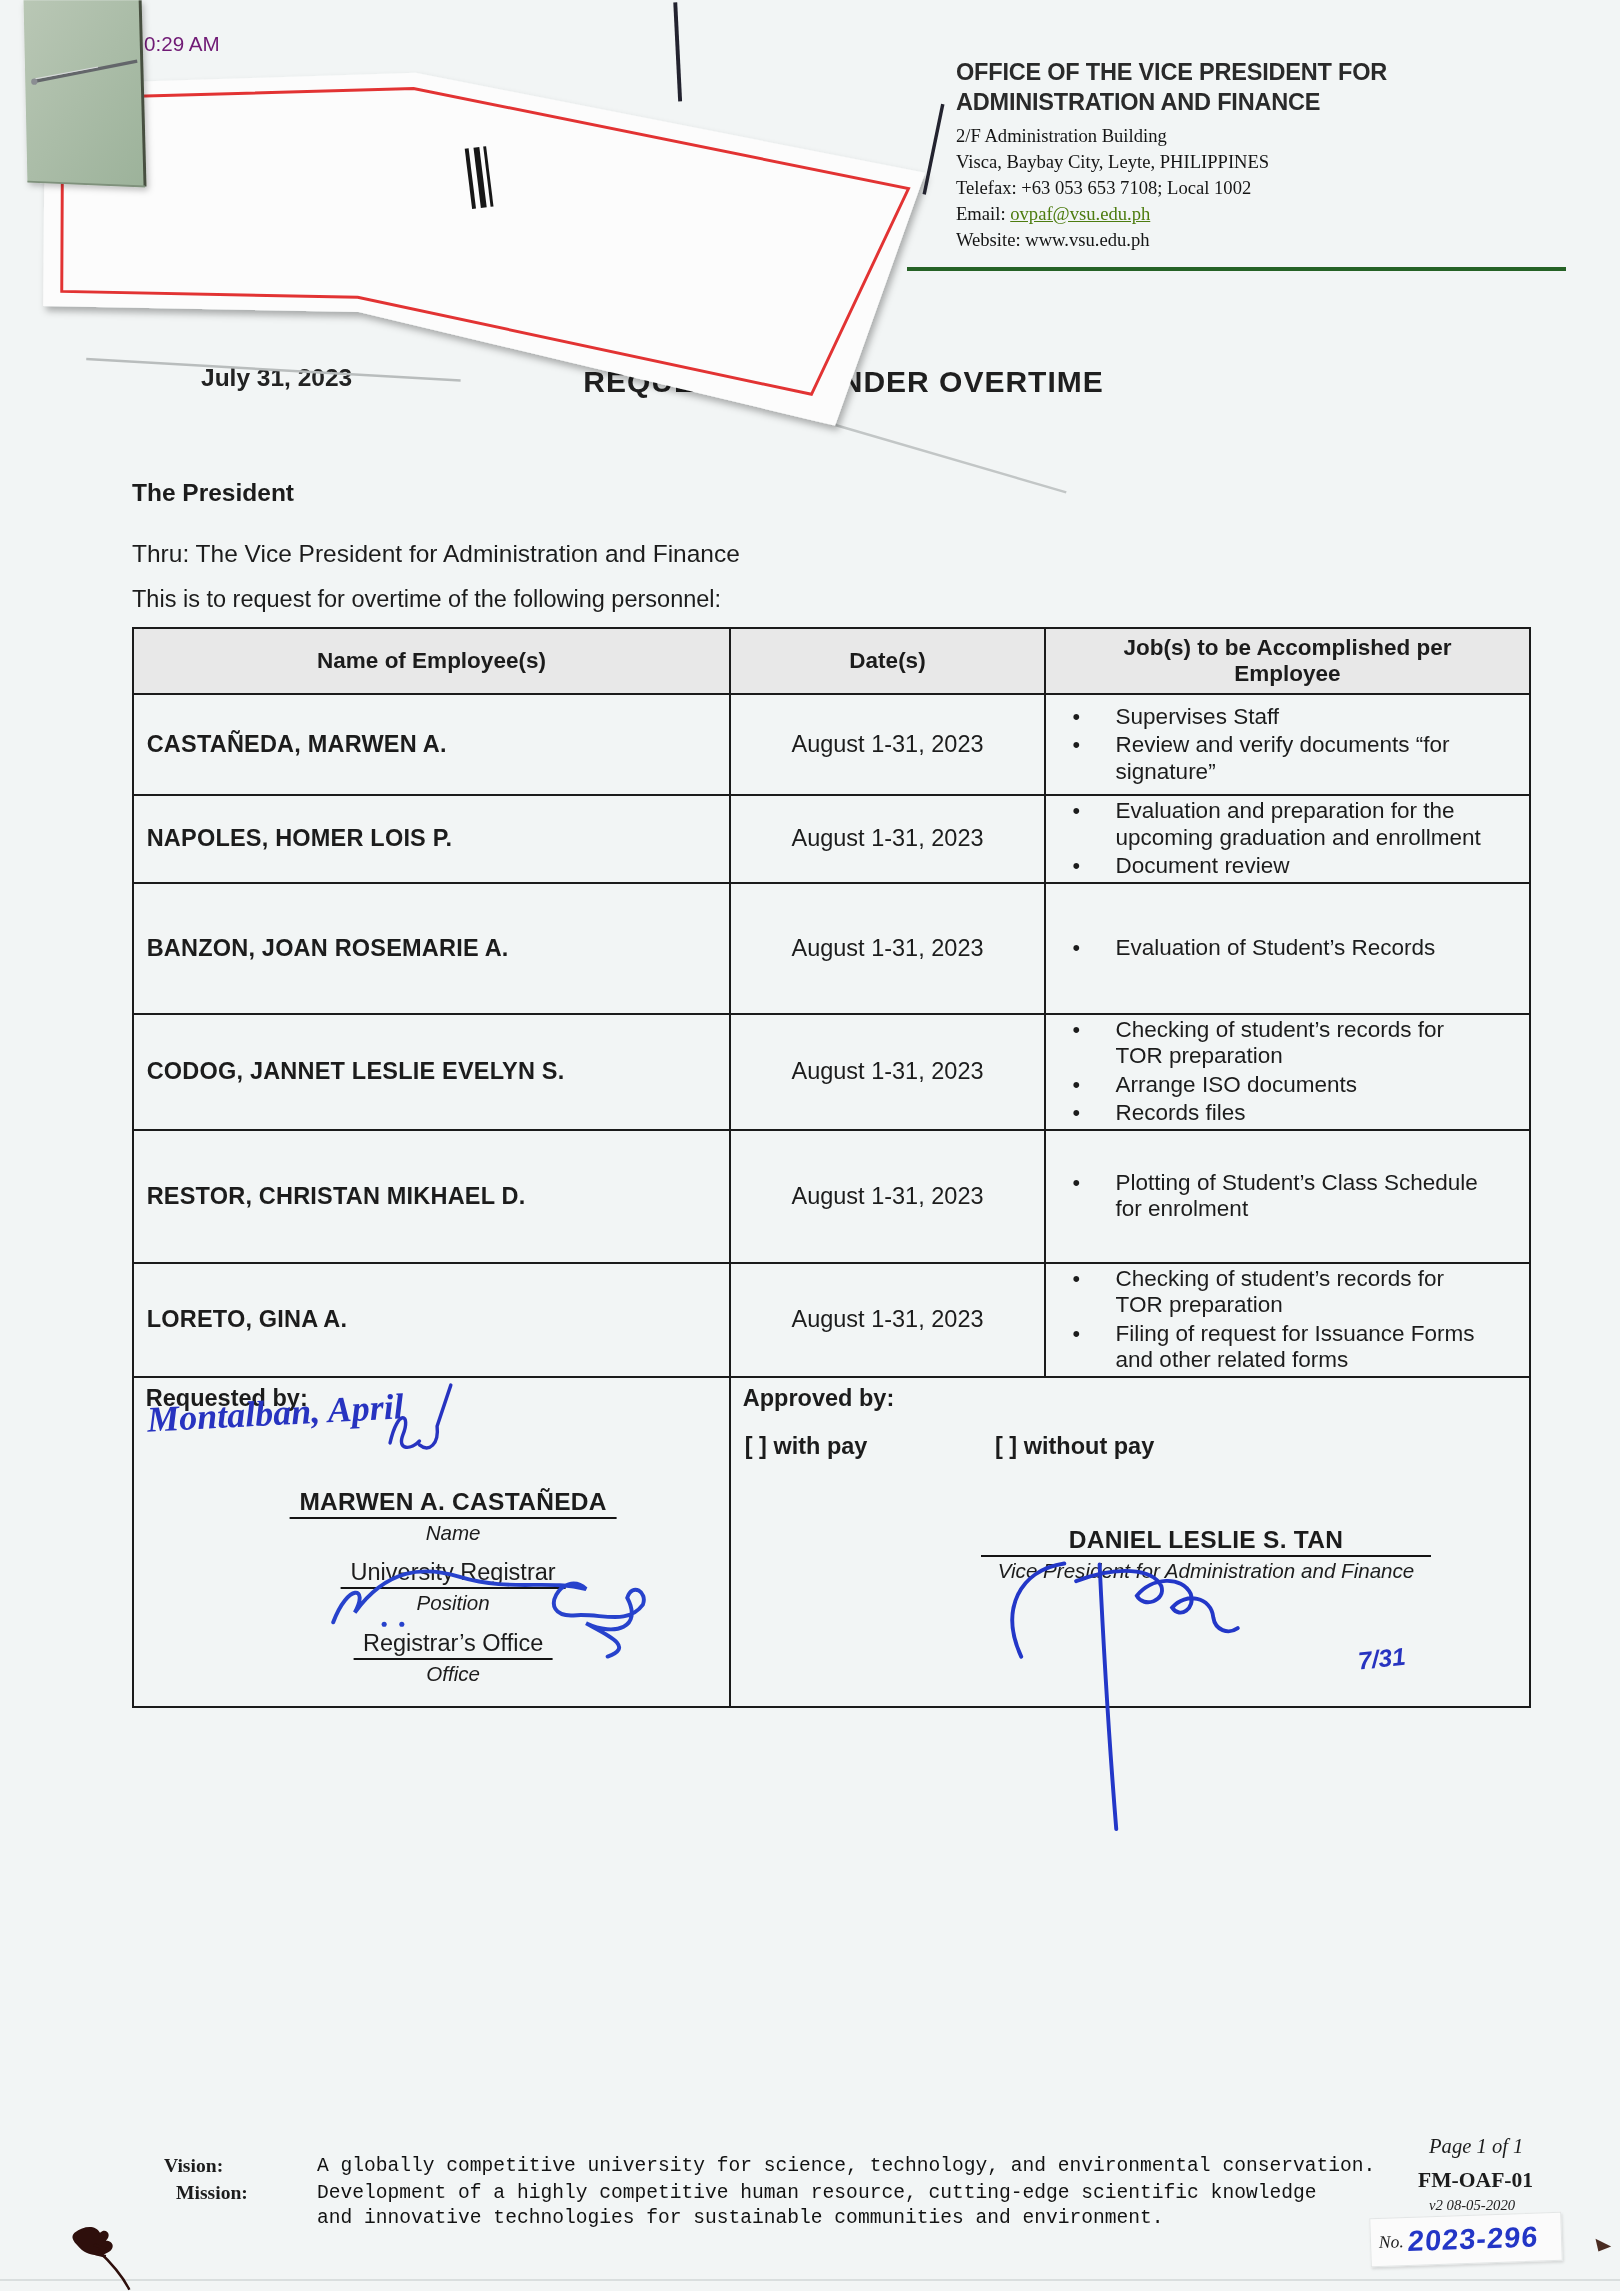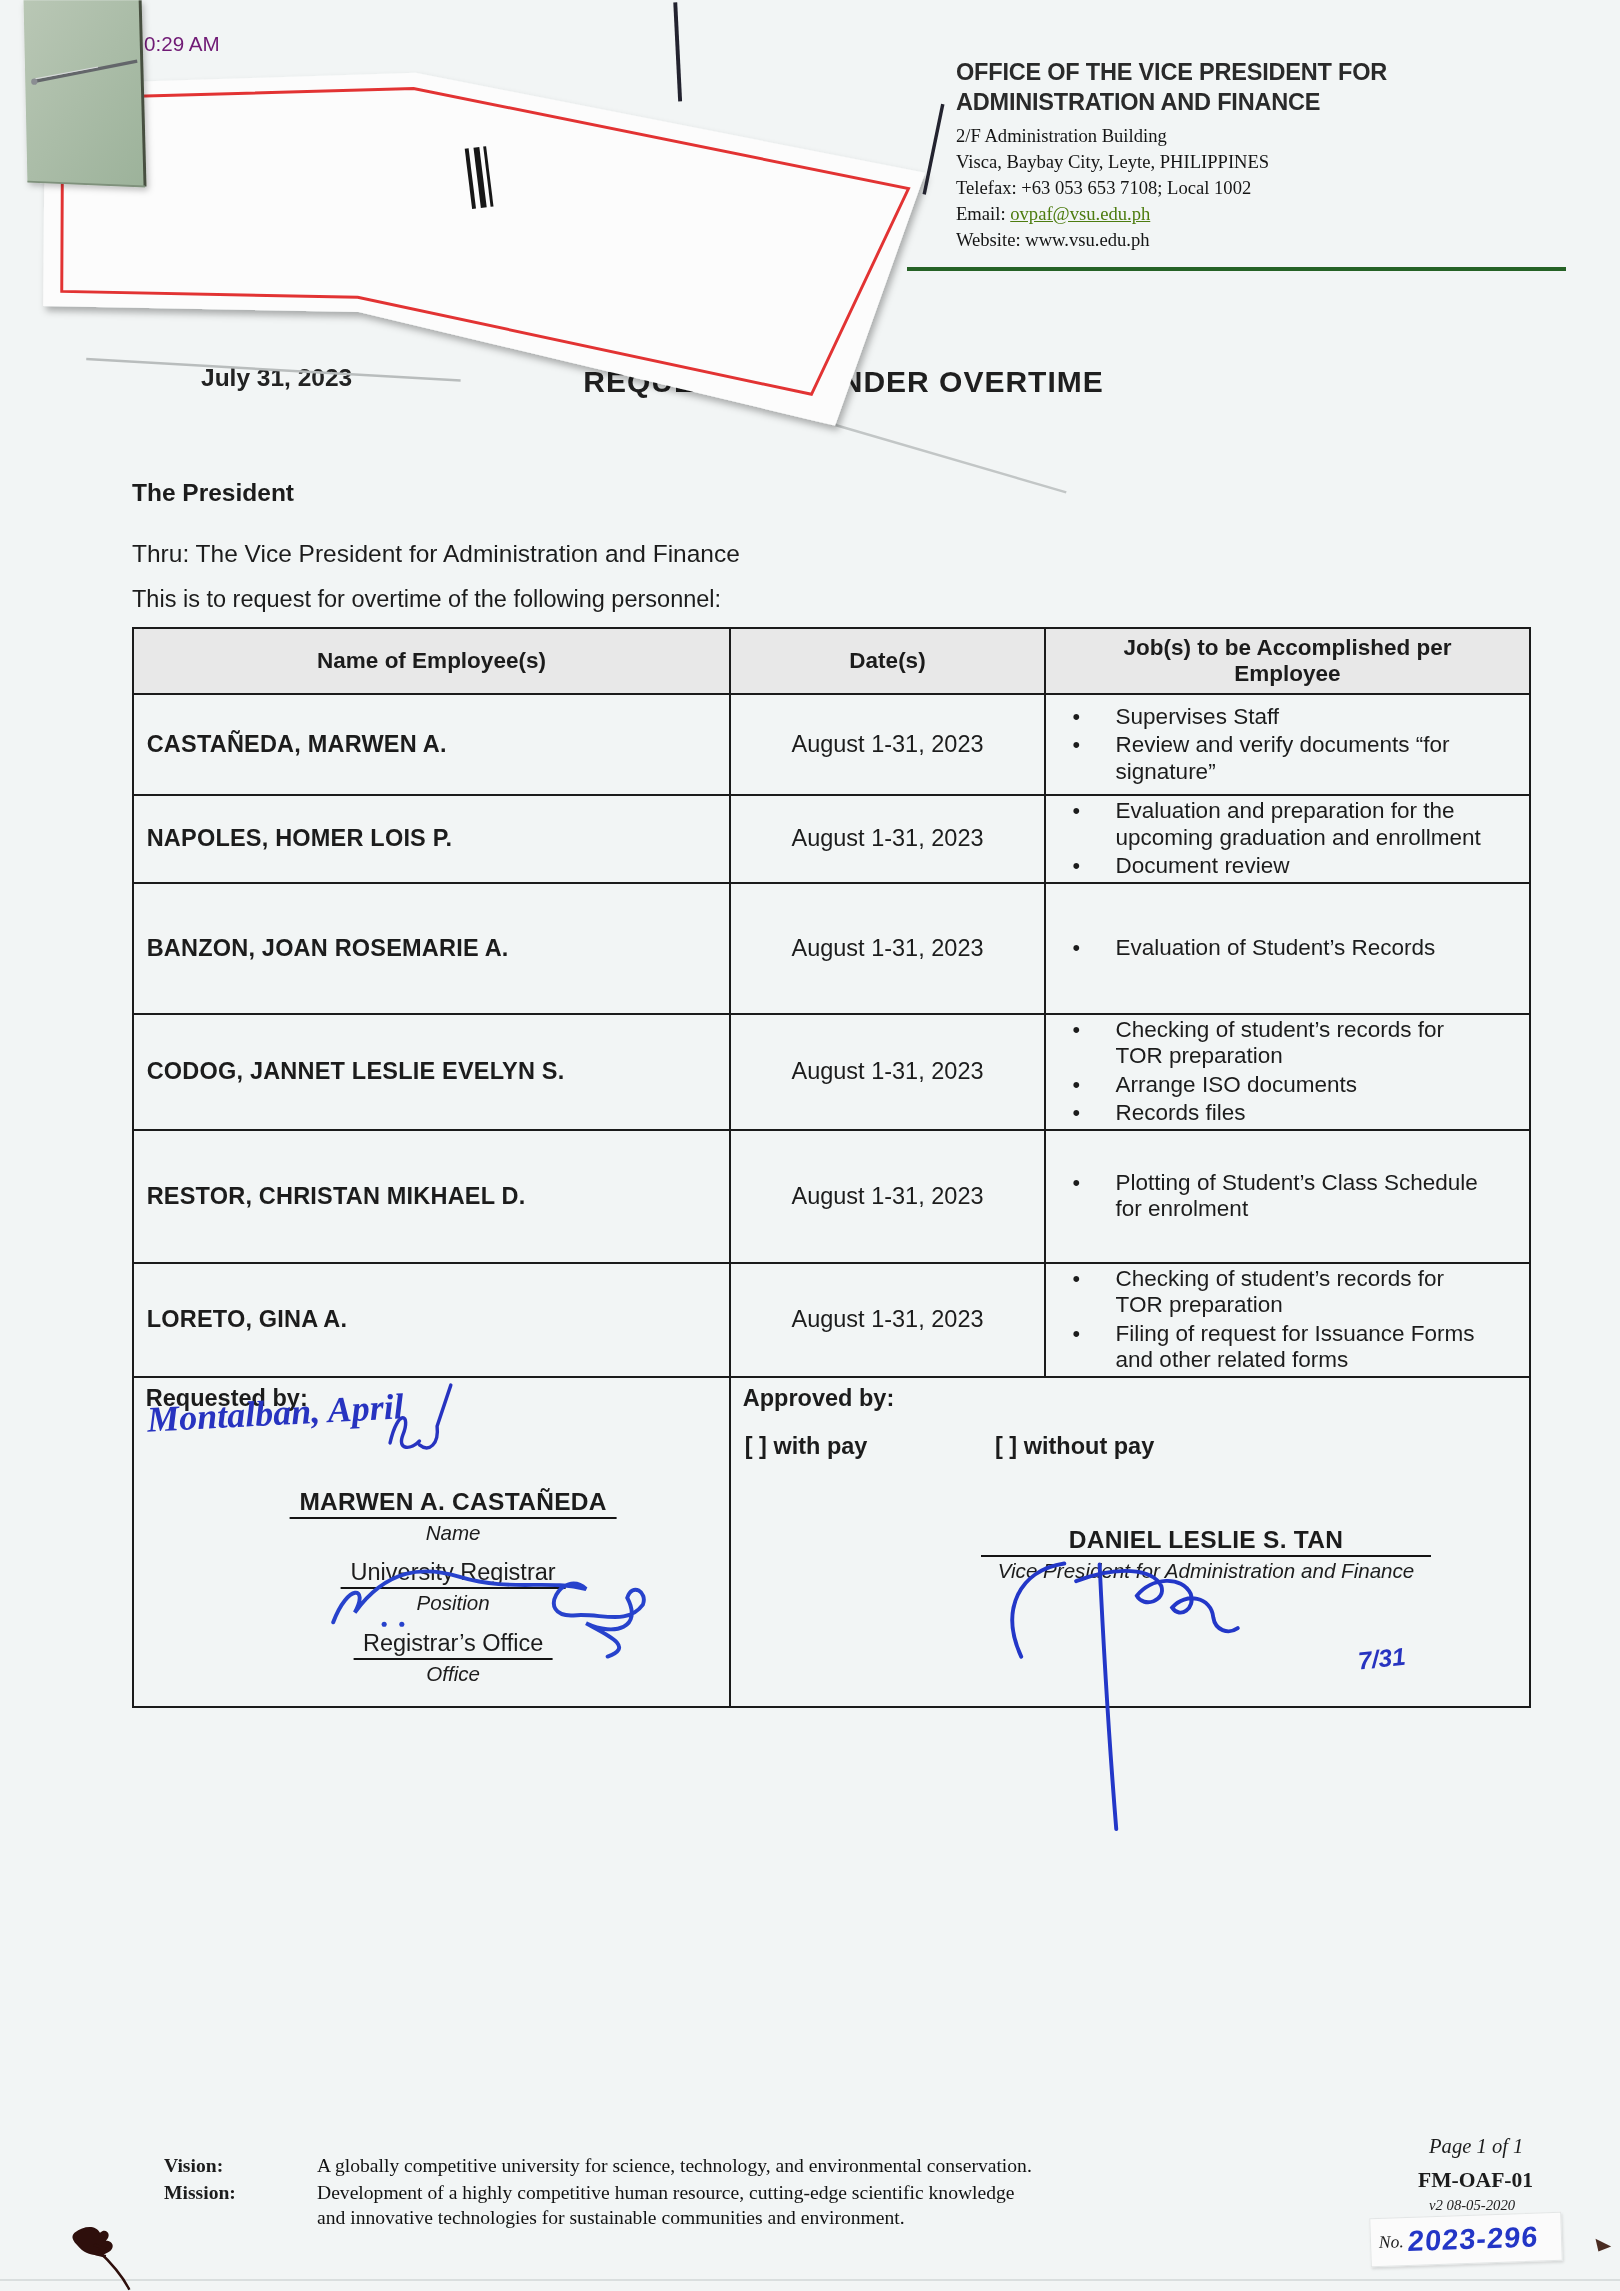--- a/index.html
+++ b/index.html
@@ -54,21 +54,21 @@
   .sigmid{font-size:23.5px;margin-bottom:2px;}
   .astack{position:absolute;left:0;top:148px;width:100%;display:flex;flex-direction:column;align-items:center;transform:translateX(76px);}
   .aname{width:431px;font-size:24.5px;font-weight:bold;letter-spacing:0.3px;margin-bottom:2px;}
   .atitle{font-style:italic;font-size:20.6px;}
   
   .hw{color:#2733c0;position:absolute;}
   .hw-montalban{left:147px;top:1392px;font-family:"Liberation Serif",serif;font-style:italic;font-weight:bold;font-size:36px;transform:rotate(-3deg);}
   .hw-taninit{left:1358px;top:1645px;font-size:24.5px;font-weight:bold;font-style:italic;transform:rotate(-6deg);}
   
   .f-lab{font-family:"Liberation Serif",serif;font-size:19.6px;font-weight:bold;}
-  .f-txt{font-family:Liberation Serif, serif;font-size:19.6px;color:#121212;}
+  .f-txt{font-family:Liberation Mono, monospace;font-size:19.6px;color:#121212;}
   .f-page{left:1429px;top:2135px;font-family:"Liberation Serif",serif;font-style:italic;font-size:20.6px;}
   .f-code{left:1418px;top:2168px;font-family:"Liberation Serif",serif;font-weight:bold;font-size:21.6px;}
   .f-ver{left:1429px;top:2197px;font-family:"Liberation Serif",serif;font-style:italic;font-size:14.7px;}
   .sticker{left:1370px;top:2215px;width:182px;height:47px;background:#fbfbfb;border:1px solid #e3e6e6;box-shadow:1px 2px 2.9px rgba(0,0,0,.12);transform:rotate(-2deg);display:flex;align-items:center;padding-left:7.8px;}
   .sticker .no{font-family:"Liberation Serif",serif;font-style:italic;font-size:17.6px;color:#222;margin-right:3.9px;}
   .sticker .num{color:#2336c6;font-size:29px;font-weight:bold;transform:skewX(-6deg);letter-spacing:1px;white-space:nowrap;}
   .edge-line{left:0;top:2279px;width:1620px;height:2px;background:#d9dede;}
   
   #overlay{position:absolute;left:0;top:0;width:1620px;height:2292px;pointer-events:none;z-index:30;}
 </style>
@@ -218,21 +218,21 @@
         </div>
       </td>
     </tr>
   </tbody>
 </table>
 
 <div class="hw hw-montalban">Montalban, April</div>
 <div class="hw hw-taninit">7/31</div>
 
 <div class="abs f-lab" style="left:164px;top:2155px;">Vision:</div>
-<div class="abs f-lab" style="left:164px;top:2182px;">Mission:</div>
+<div class="abs f-lab" style="left:176px;top:2182px;">Mission:</div>
 <div class="abs f-txt" style="left:317px;top:2155px;">A globally competitive university for science, technology, and environmental conservation.</div>
 <div class="abs f-txt" style="left:317px;top:2182px;">Development of a highly competitive human resource, cutting-edge scientific knowledge</div>
 <div class="abs f-txt" style="left:317px;top:2207px;">and innovative technologies for sustainable communities and environment.</div>
 <div class="abs f-page">Page 1 of 1</div>
 <div class="abs f-code">FM-OAF-01</div>
 <div class="abs f-ver">v2 08-05-2020</div>
 <div class="abs sticker">
   <span class="no">No.</span>
   <span class="num hw" style="position:static">2023-296</span>
 </div>

